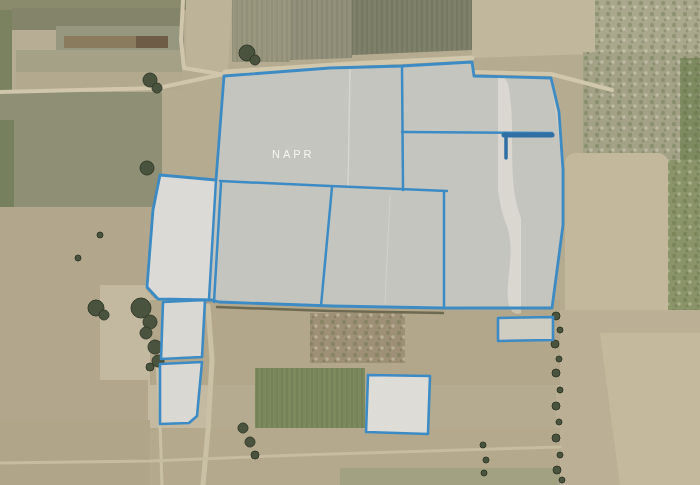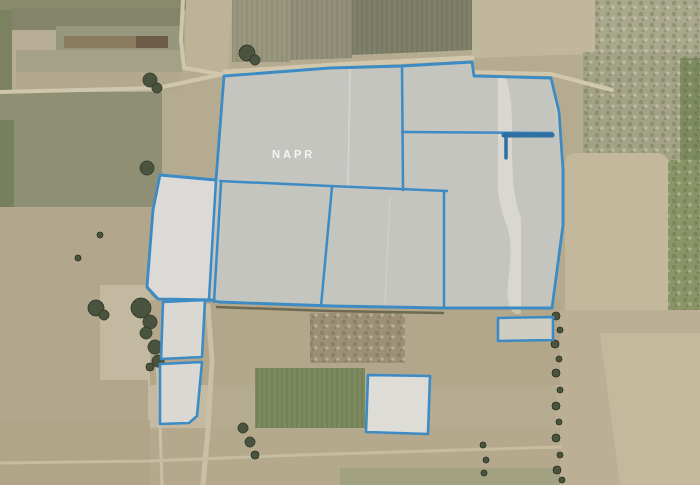--- a/index.html
+++ b/index.html
@@ -1,16 +1,16 @@
 <!DOCTYPE html>
 <html><head>
 <meta charset="utf-8">
 <style>
   html,body{margin:0;padding:0;width:700px;height:485px;overflow:hidden;background:#b5ab91;}
-  .viewport{position:relative;width:700px;height:485px;font-family:"Liberation Sans",sans-serif;font-weight:bold;}
+  .viewport{position:relative;width:700px;height:485px;font-family:"Liberation Sans",sans-serif;}
   svg{display:block;width:700px;height:485px;}
   text.watermark{
     font-family:"Liberation Sans",sans-serif;
     font-size:11px;
     letter-spacing:3px;
     fill:#ffffff;
     opacity:0.82;
   }
 </style>
 </head>

